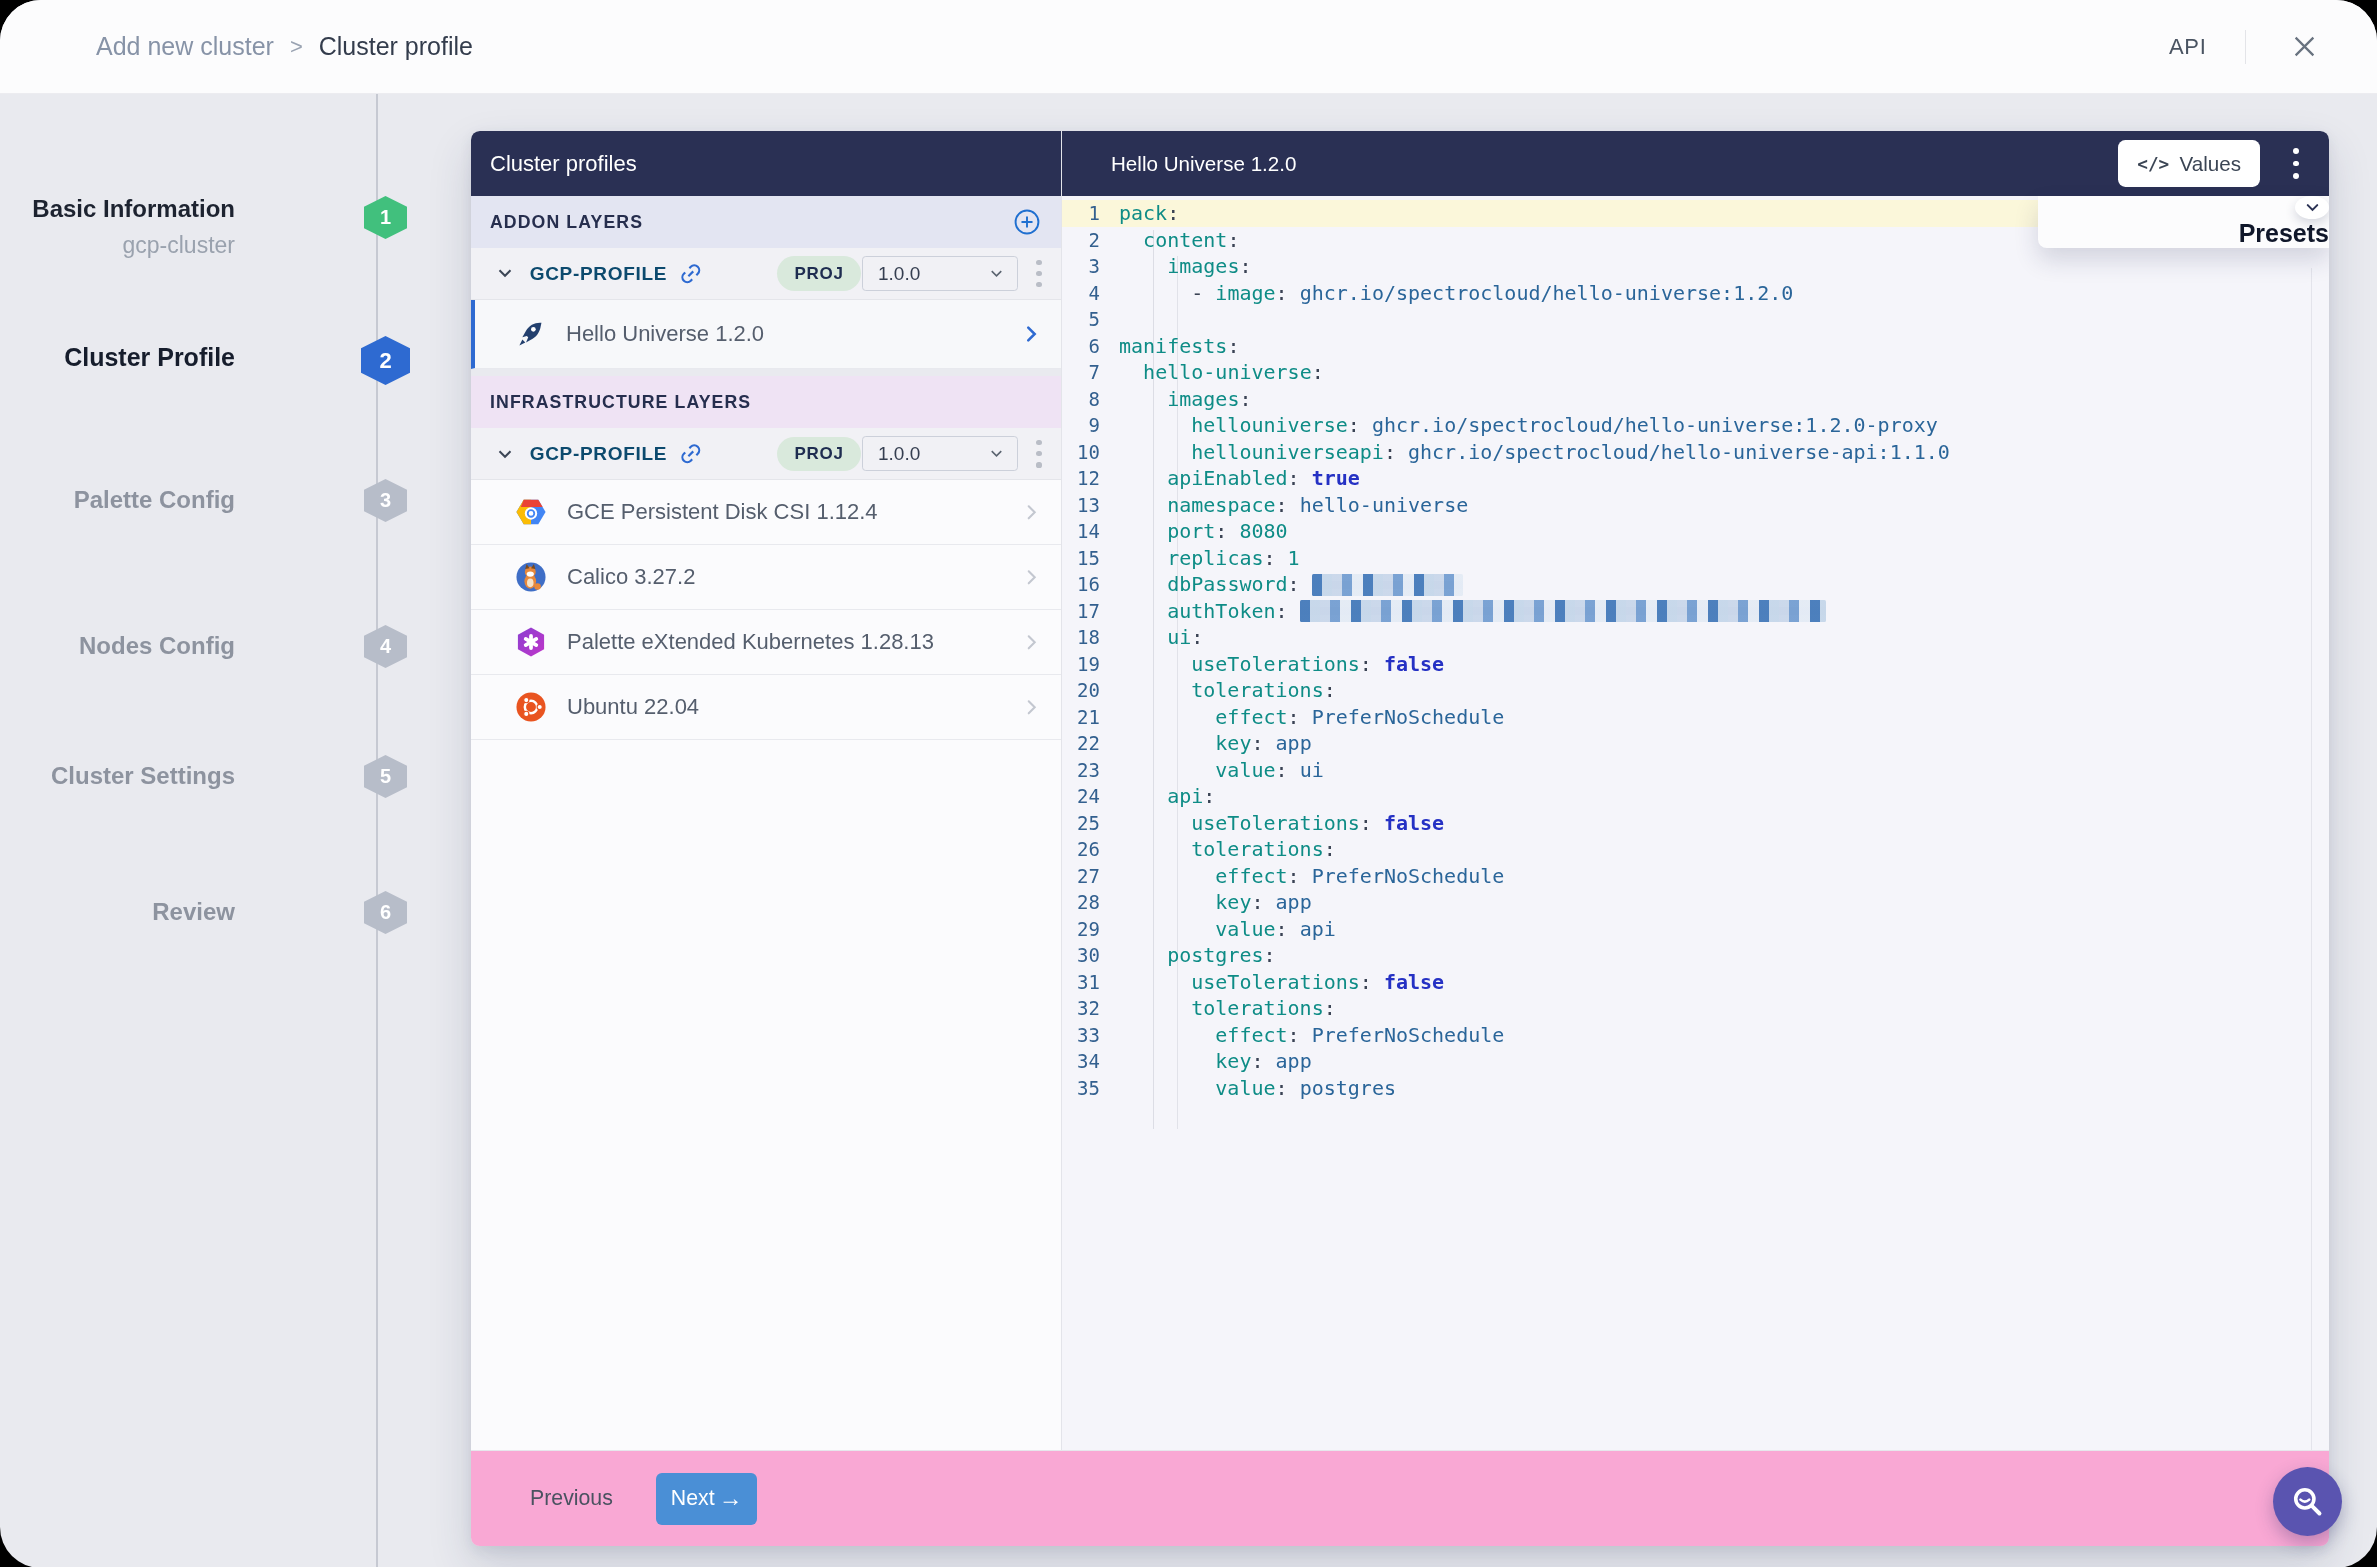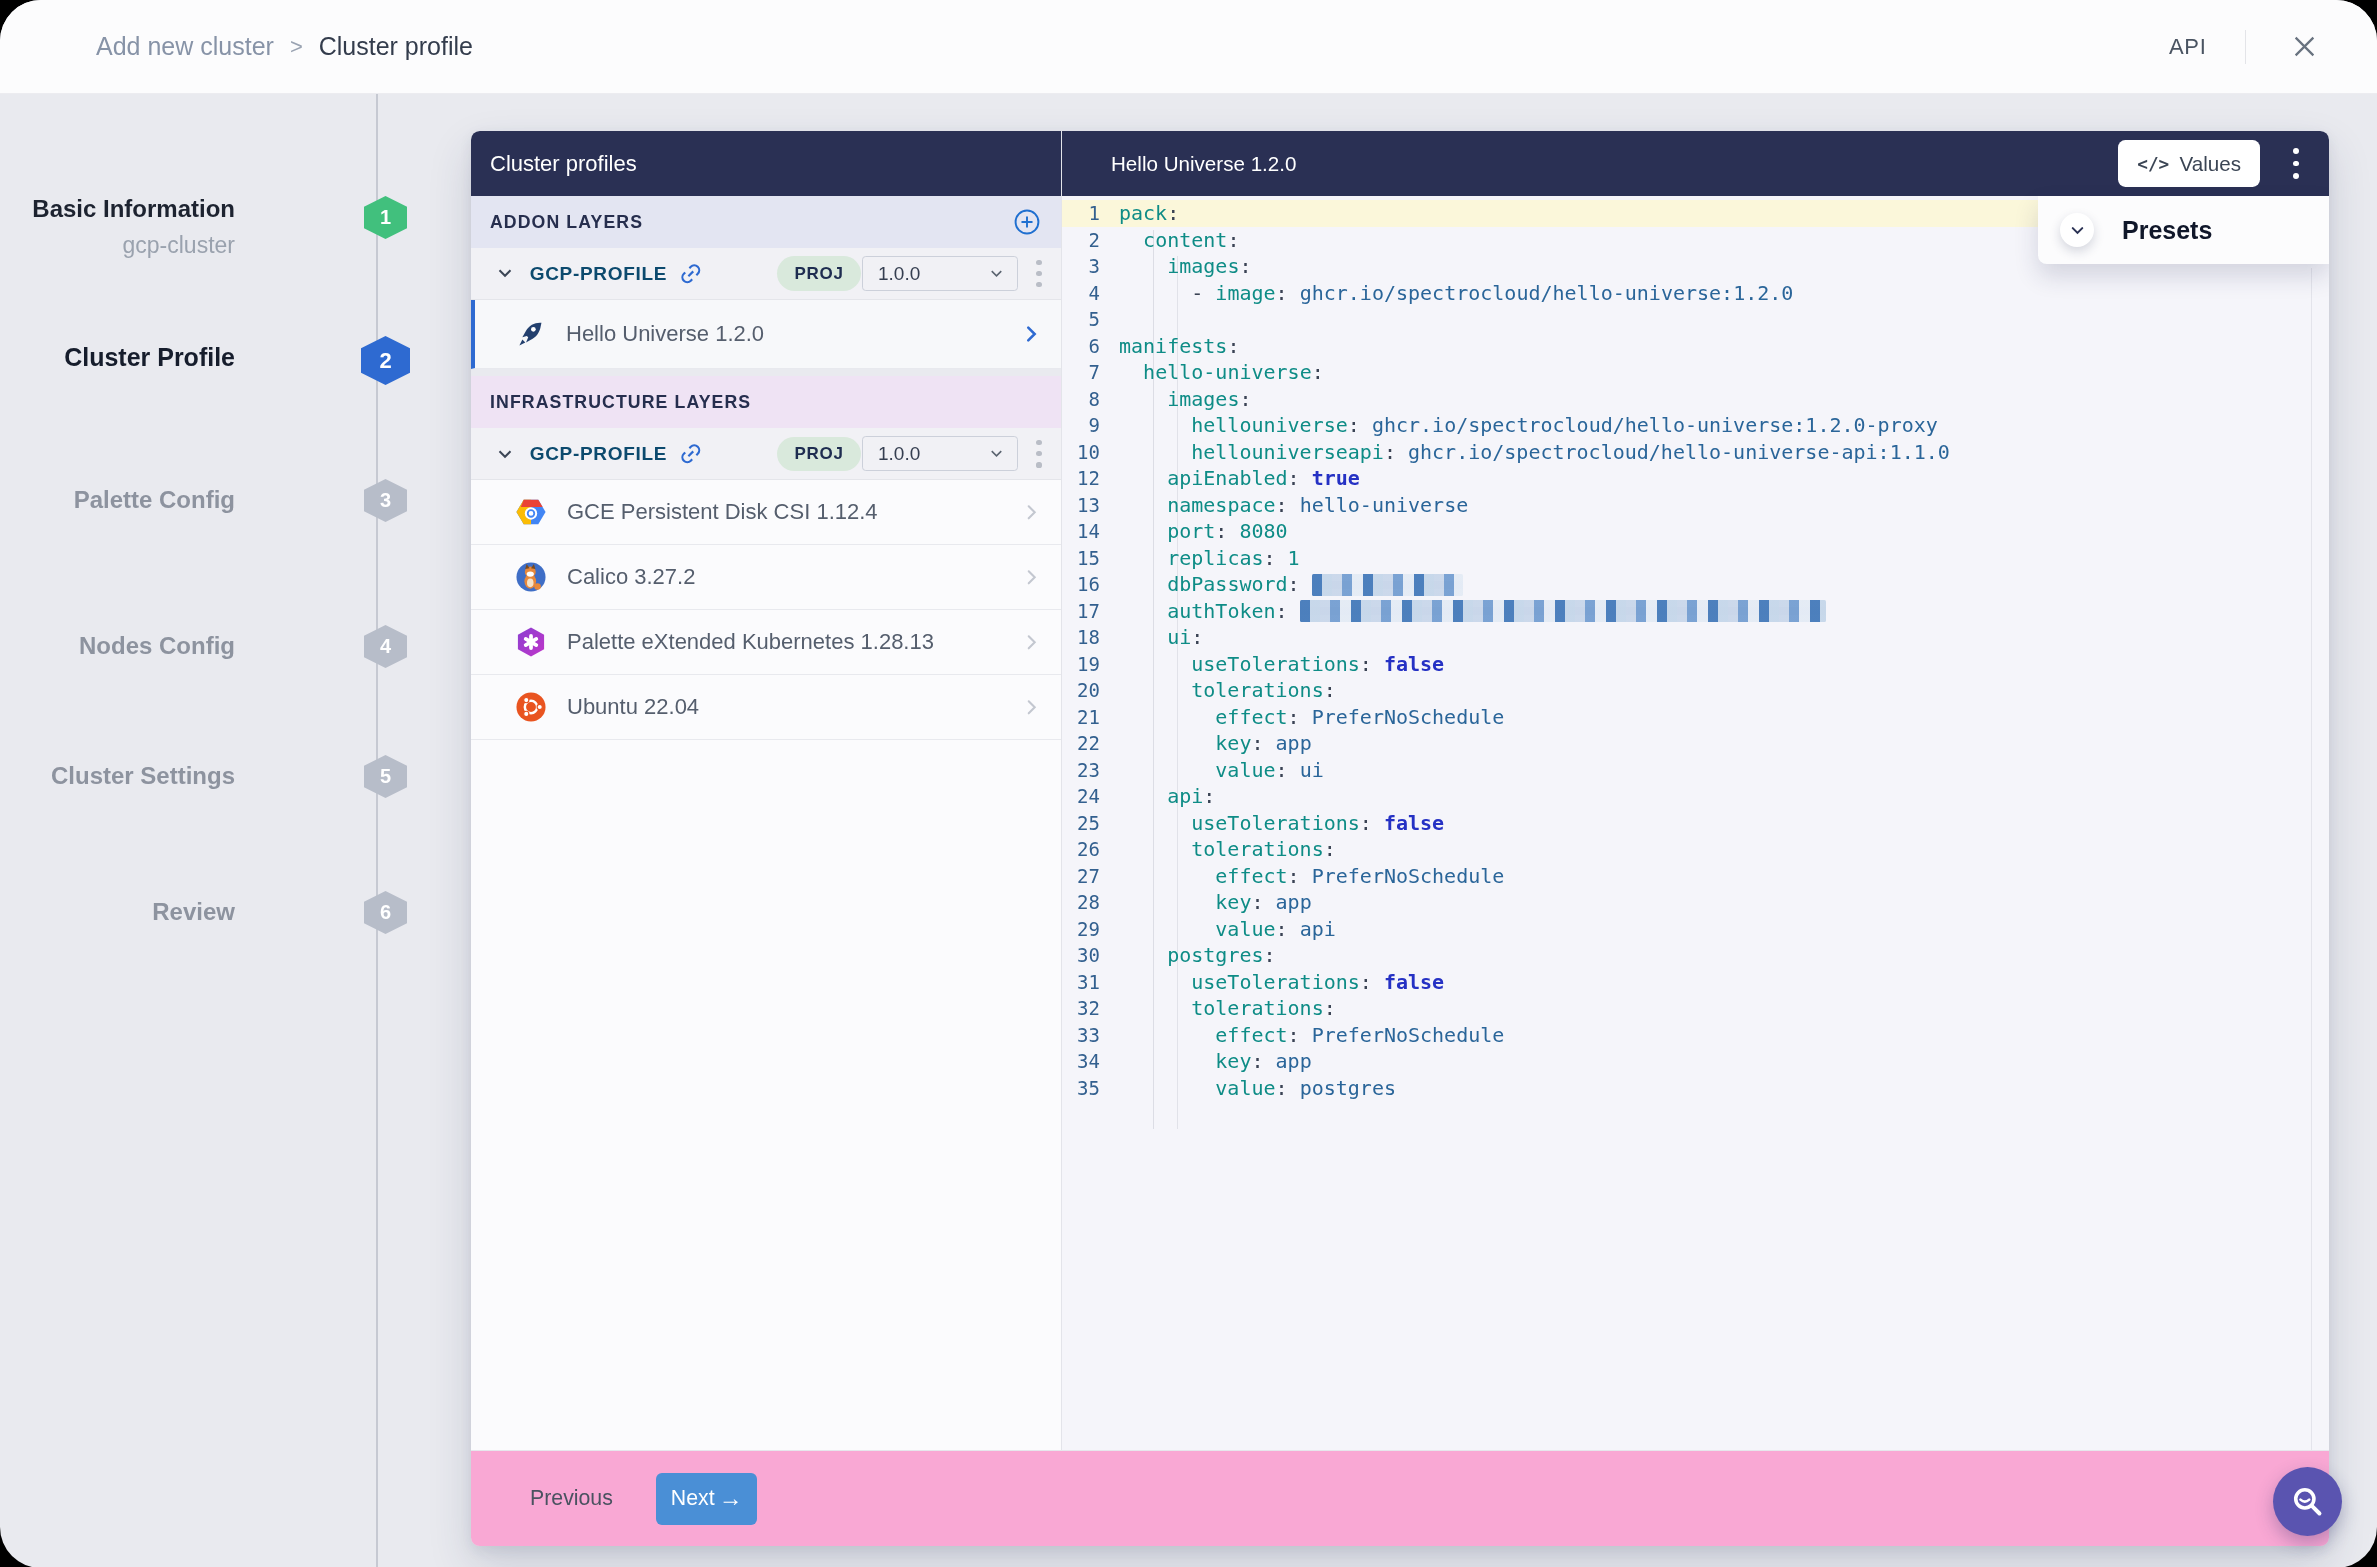--- a/index.html
+++ b/index.html
@@ -77,21 +77,21 @@
   .code-line{display:flex;height:26.5px;}
   .code-line.active{background:#fbf7da;}
   .ln{width:57px;flex:none;text-align:right;padding-right:19px;color:#33608f;font-size:19px;box-sizing:border-box;}
   .lt{white-space:pre;position:relative;z-index:1;}
   .c-k{color:#0e8c86;}
   .c-p{color:#3a4354;}
   .c-v{color:#2a6599;}
   .c-b{color:#2531c4;font-weight:700;text-align:center;}
   .c-n{color:#0e8c86;}
   .c-r{display:inline-block;height:22px;vertical-align:-4.4px;border-radius:1.5px;background-image:repeating-linear-gradient(90deg,rgba(46,106,177,.85) 0 10.3px,rgba(160,190,220,.55) 10.3px 20px,rgba(46,106,177,.22) 20px 30px,rgba(90,140,200,.8) 30px 40px,rgba(220,230,242,.7) 40px 51px),repeating-linear-gradient(0deg,rgba(255,255,255,.3) 0 7.4px,rgba(0,0,0,0) 7.4px 14.7px);}
-  .presets{position:absolute;left:976px;top:65px;width:291px;height:68px;background:#fcfcfd;border-radius:0 0 0 8.8px;box-shadow:0 11.8px 25px rgba(30,40,80,.16);display:flex;align-items:center;padding-left:22px;box-sizing:border-box;z-index:5;}
+  .presets{position:absolute;left:976px;top:65px;width:291px;height:52px;background:#fcfcfd;border-radius:0 0 0 8.8px;box-shadow:0 11.8px 25px rgba(30,40,80,.16);display:flex;align-items:flex-end;padding-left:22px;box-sizing:border-box;z-index:5;flex-direction:column;}
   .presets-toggle{width:34px;height:34px;border-radius:50%;background:#fff;box-shadow:0 4.4px 10.3px rgba(30,40,80,.18);display:flex;align-items:center;justify-content:center;cursor:pointer;}
   .presets-label{font-size:25px;font-weight:600;color:#10172a;margin-left:28px;}
 
   
   .card-footer{position:absolute;left:0;right:0;bottom:0;height:96px;background:#f9a8d4;border-top:0.7px solid #e6e7ec;display:flex;align-items:center;padding-left:59px;box-sizing:border-box;}
   .prev-btn{font-size:21.3px;color:#4a5260;cursor:pointer;}
   .next-btn{margin-left:43px;height:52px;background:#4a8fd6;border-radius:5.9px;display:flex;align-items:center;gap:4px;padding:0 15px;cursor:pointer;}
   .next-label{color:#fff;font-size:21.3px;font-weight:500;}
   .next-arrow{color:#fff;font-size:23.6px;line-height:1;}
 

